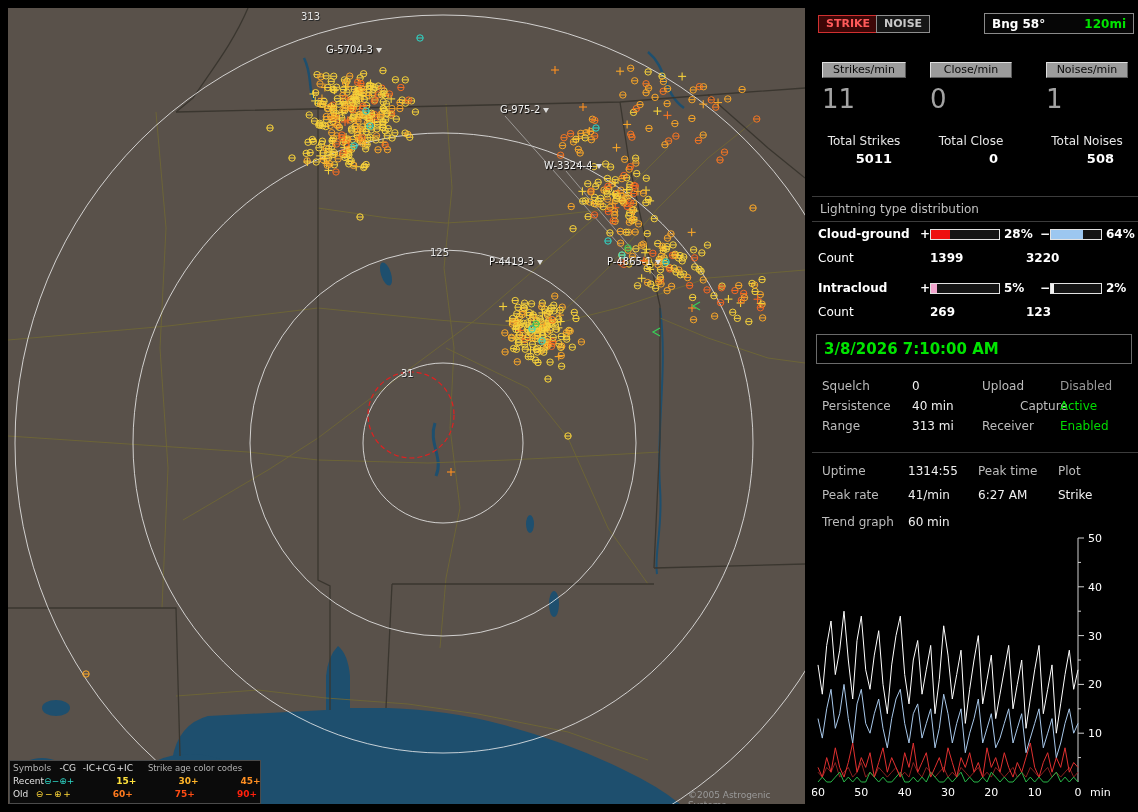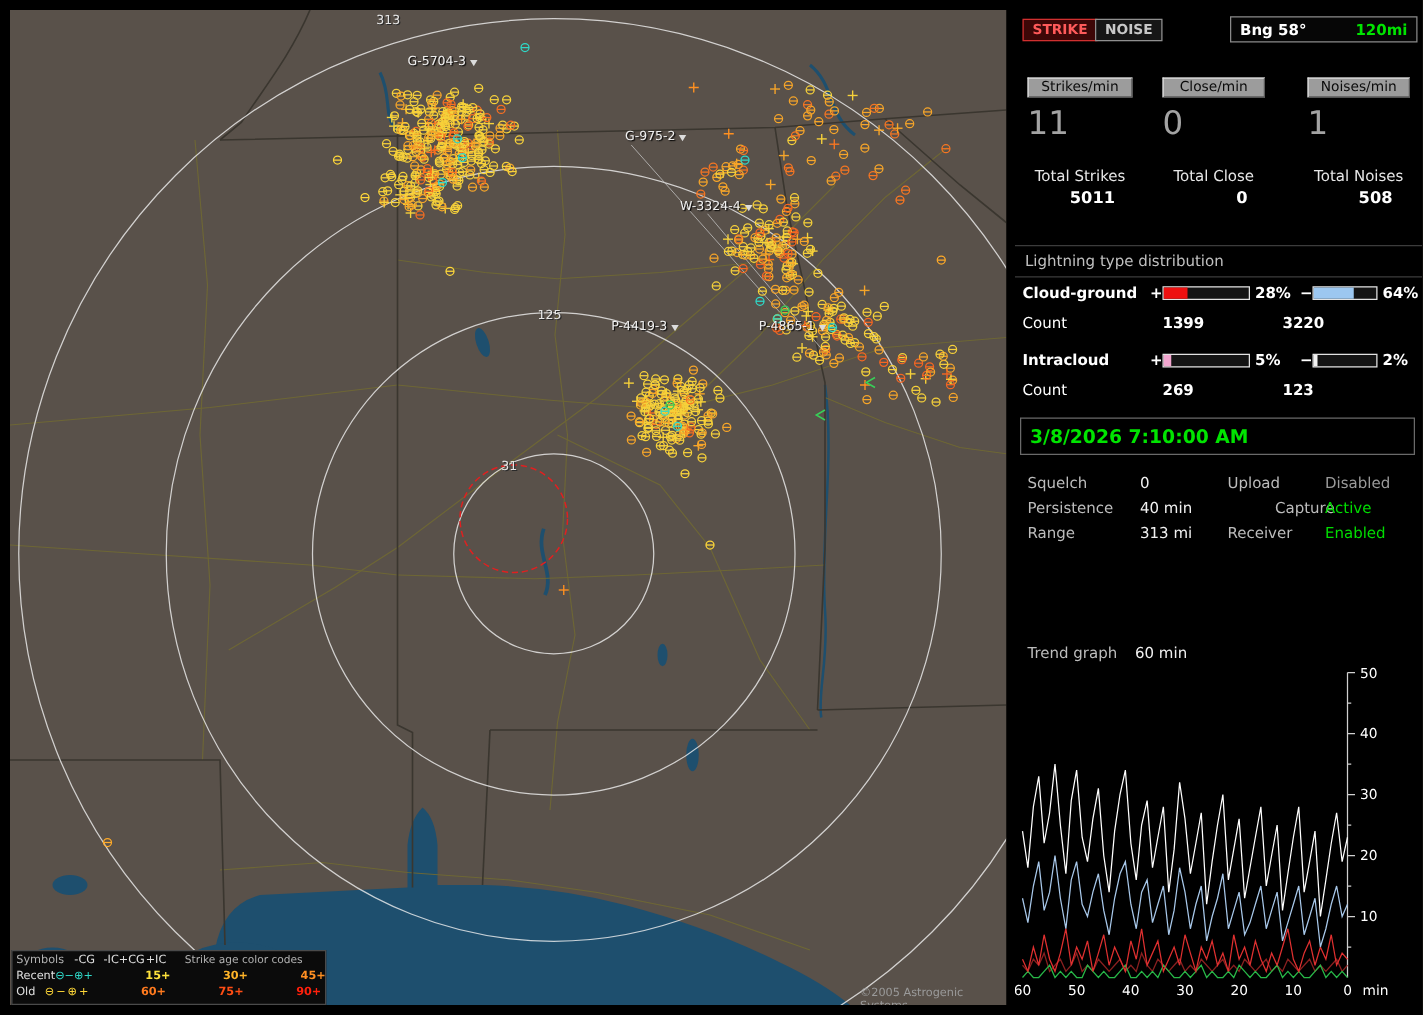--- a/index.html
+++ b/index.html
@@ -1712,20 +1712,34 @@
           <div class="cell lbl" style="left: 182px; margin-left: 26px;">Capture</div>
           <div class="cell green" style="left: 248px;">Active</div>
         </div>
         <div class="grid-row" style="top: 44px;">
           <div class="cell lbl" style="left: 10px;">Range</div>
           <div class="cell val" style="left: 100px;">313 mi</div>
           <div class="cell lbl" style="left: 170px;">Receiver</div>
           <div class="cell green" style="left: 248px;">Enabled</div>
         </div>
       </div>
+    <div id="stats">
+        <div class="grid-row" style="top: 8px;">
+          <div class="cell lbl" style="left: 10px;">Uptime</div>
+          <div class="cell val" style="left: 96px;">1314:55</div>
+          <div class="cell lbl" style="left: 166px;">Peak time</div>
+          <div class="cell lbl" style="left: 246px;">Plot</div>
+        </div>
+        <div class="grid-row" style="top: 32px;">
+          <div class="cell lbl" style="left: 10px;">Peak rate</div>
+          <div class="cell val" style="left: 96px;">41/min</div>
+          <div class="cell val" style="left: 166px;">6:27 AM</div>
+          <div class="cell val" style="left: 246px;">Strike</div>
+        </div>
+      </div>
 
     <div id="trend-row">
       <span class="cell lbl" style="left:10px">Trend graph</span>
       <span class="cell val" style="left:96px">60 min</span>
     </div>
     <svg id="trend-svg" width="326" height="272">
         <line x1="266" y1="6" x2="266" y2="250" stroke="#d0d0d0" stroke-width="1"></line>
         <line x1="266" y1="225.6" x2="269" y2="225.6" stroke="#d0d0d0" stroke-width="1"></line>
         <line x1="266" y1="201.2" x2="272" y2="201.2" stroke="#d0d0d0" stroke-width="1"></line>
         <line x1="266" y1="176.8" x2="269" y2="176.8" stroke="#d0d0d0" stroke-width="1"></line>

